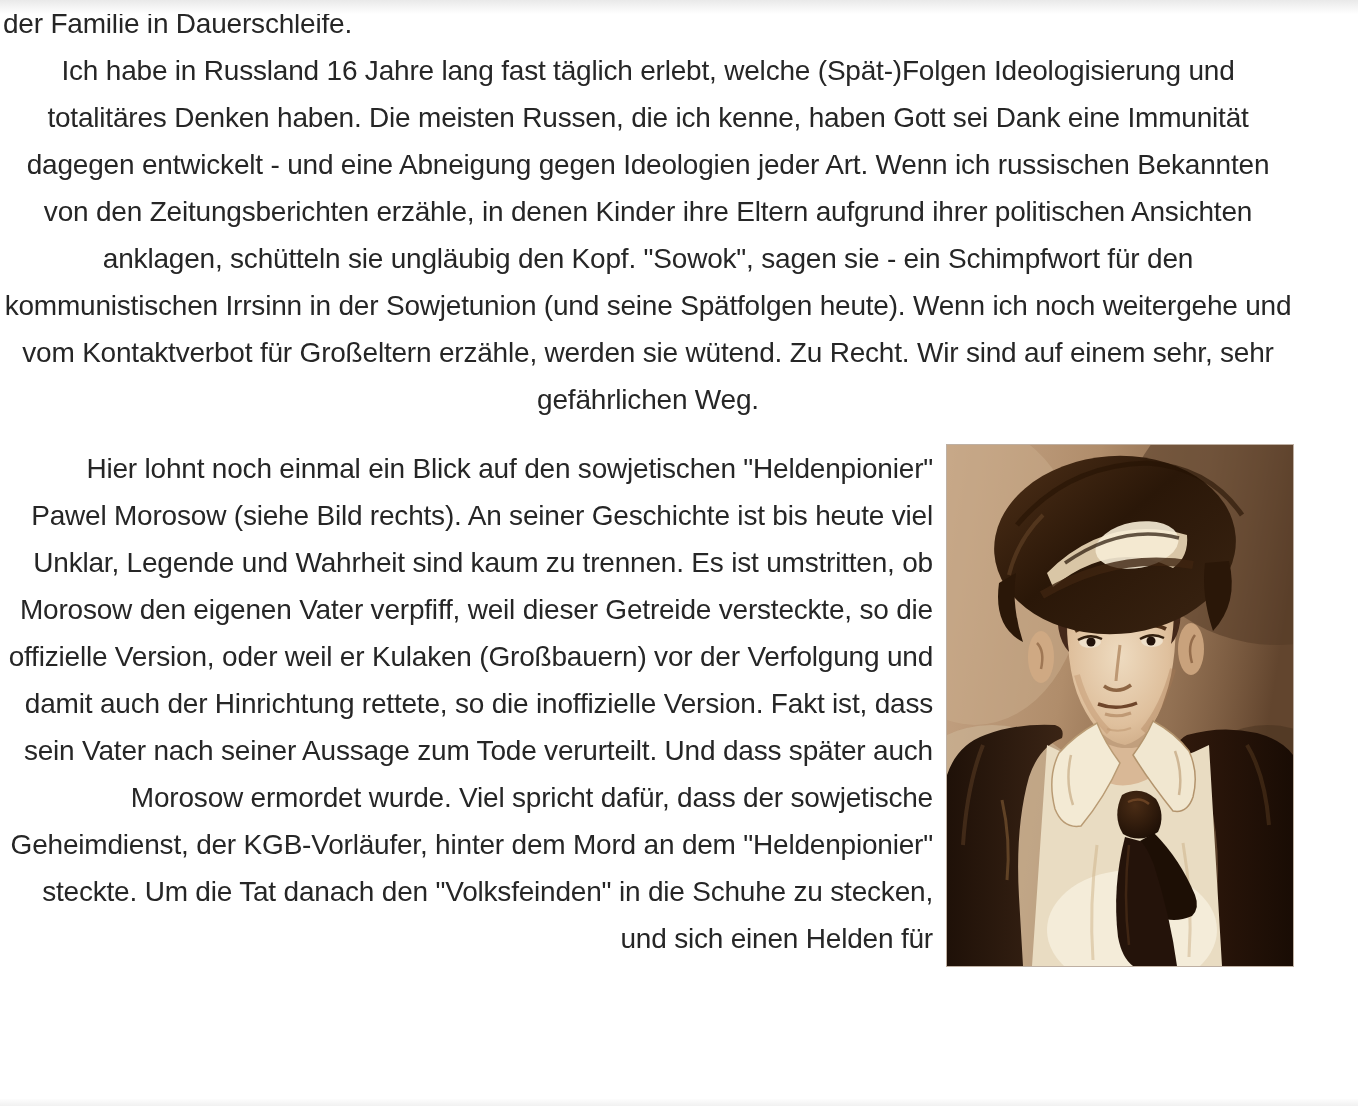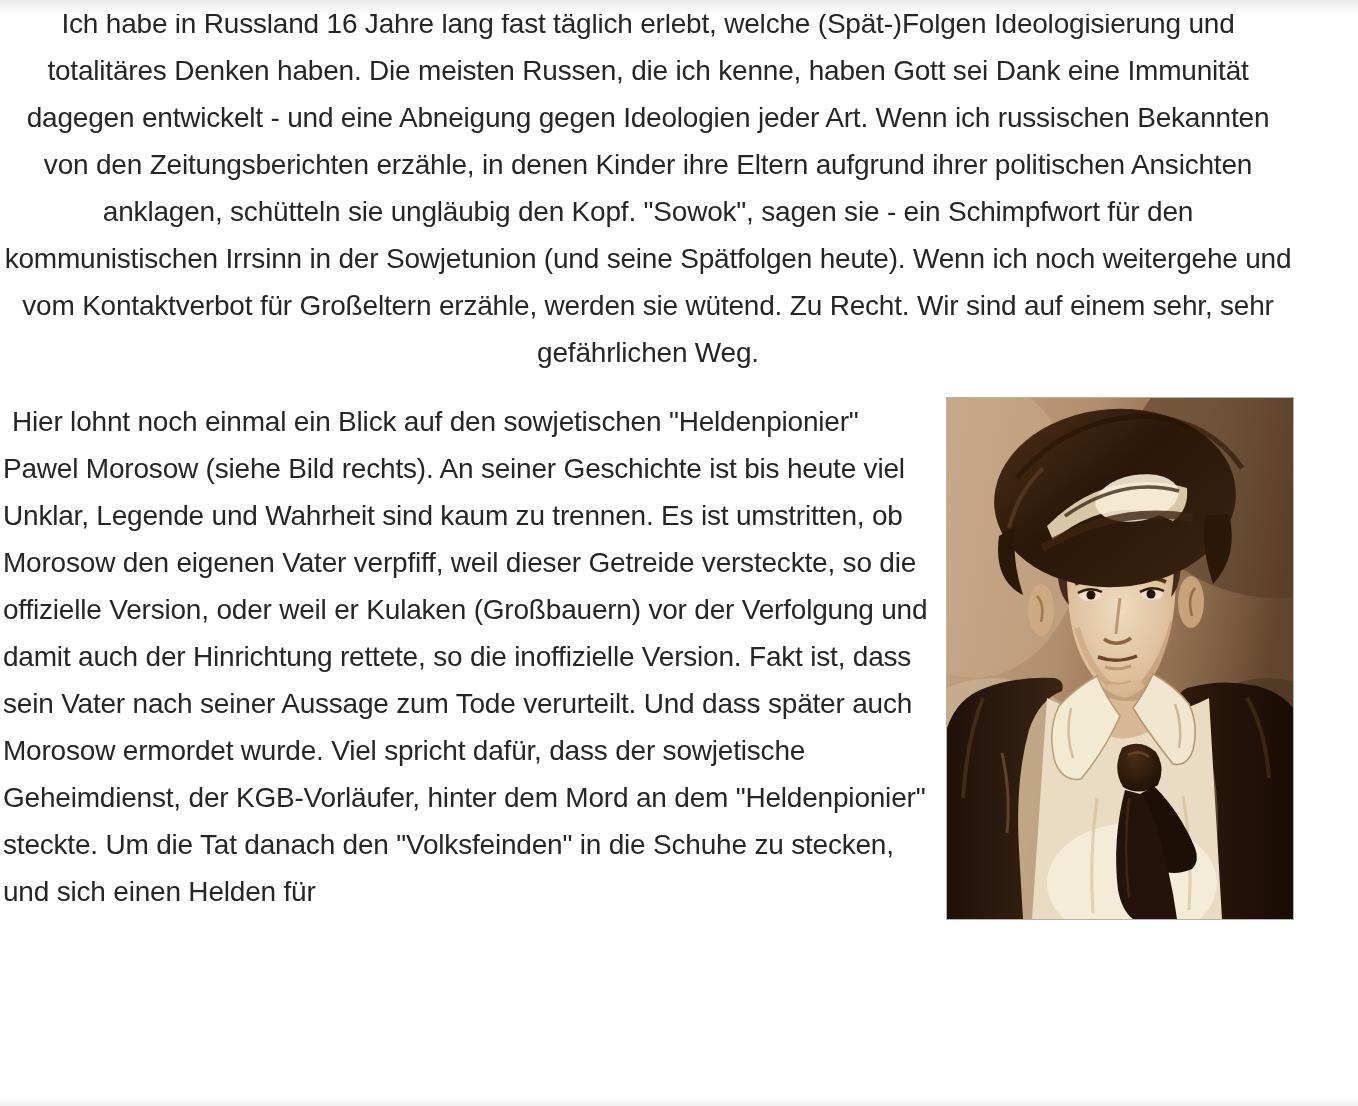--- a/index.html
+++ b/index.html
@@ -32,37 +32,38 @@
     color: #262626;
     font-size: 28px;
     line-height: 47px;
     letter-spacing: -0.2px;
   }
   .content p { margin: 0; }
   .para-1 { margin-top: -4px; }
   .para-2 { margin-top: 57px; text-align: center; }
   .section-morosow { margin-top: 22px; }
   .section-morosow::after { content: ""; display: block; clear: both; }
-  .para-3 { text-indent: 9px; }
+  .para-3 { text-indent: 9px; text-align: right; }
   figure.portrait {
     float: right;
     width: 346px; height: 521px;
     margin: 0 0 12px 14px;
     padding: 0;
     outline: 1px solid rgba(110, 80, 50, 0.45);
     background: #a98a6c;
   }
   figure.portrait svg { display: block; width: 346px; height: 521px; }
 </style>
 </head>
 <body>
 
 <div class="page">
   <div class="content">
 
+    <p class="para-1">der Familie in Dauerschleife.</p>
 
     <p class="para-2">Ich habe in Russland 16 Jahre lang fast täglich erlebt, welche (Spät-)Folgen Ideologisierung und totalitäres Denken haben. Die meisten Russen, die ich kenne, haben Gott sei Dank eine Immunität dagegen entwickelt - und  eine Abneigung gegen Ideologien jeder Art. Wenn ich russischen Bekannten von den Zeitungsberichten erzähle, in denen Kinder ihre Eltern aufgrund ihrer politischen Ansichten anklagen, schütteln sie ungläubig den Kopf. "Sowok", sagen sie - ein Schimpfwort für den kommunistischen Irrsinn in der Sowjetunion (und seine Spätfolgen heute). Wenn ich noch weitergehe und vom Kontaktverbot für Großeltern erzähle, werden sie wütend. Zu Recht. Wir sind auf einem sehr, sehr gefährlichen Weg.</p>
 
     <div class="section-morosow">
       <figure class="portrait">
         <svg viewBox="0 0 346 521" xmlns="http://www.w3.org/2000/svg">
           <defs>
             <linearGradient id="bgG" x1="0" y1="0" x2="1" y2="0.25">
               <stop offset="0" stop-color="#c6a586"></stop>
               <stop offset="0.42" stop-color="#b08d6b"></stop>

